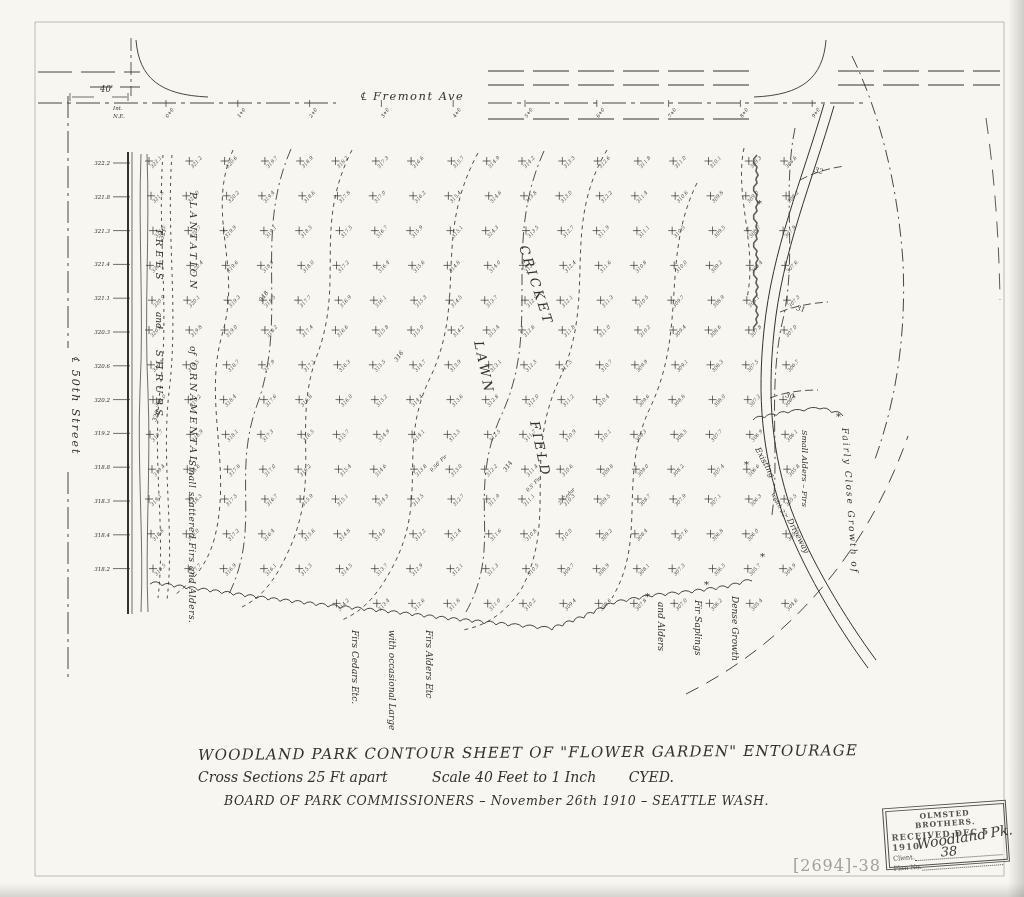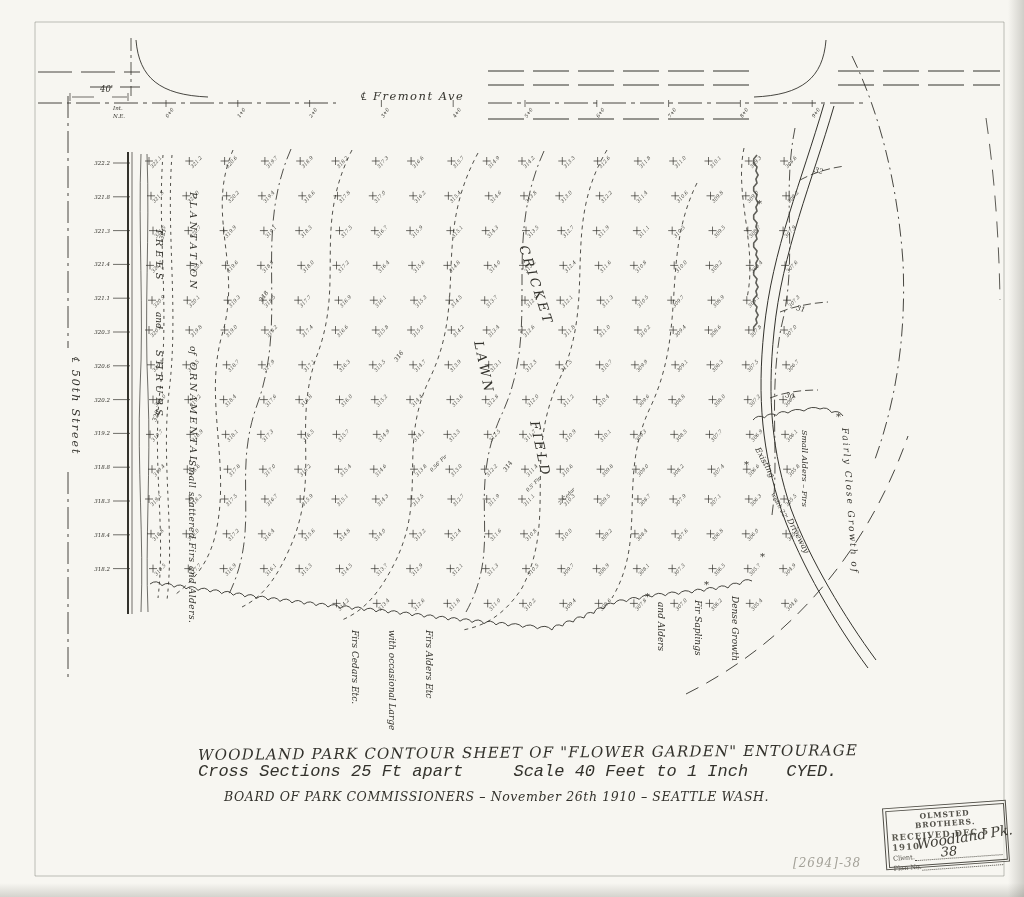--- a/index.html
+++ b/index.html
@@ -10,36 +10,36 @@
   #sheet .edge-b{position:absolute;left:0;bottom:0;width:100%;height:14px;
       background:linear-gradient(to bottom,rgba(0,0,0,0),rgba(90,88,80,.22));}
   svg{position:absolute;left:0;top:0;}
   svg text{fill:#33322c;font-family:"DejaVu Serif",serif;font-style:italic;}
   .ink{stroke:#33322c;fill:none;}
   .faint{stroke:#6f6e66;fill:none;}
   .cap{letter-spacing:3px;}
   
   .titleblock{position:absolute;left:198px;top:744px;width:540px;font-style:italic;}
   .t1{font-size:15px;letter-spacing:1.2px;white-space:nowrap;transform:rotate(-.4deg);}
-  .t2{font-size:17px;margin-top:0;white-space:nowrap;font-family:Liberation Mono, monospace;}
+  .t2{font-size:14px;margin-top:7px;white-space:nowrap;}
   .t2 .gap1{display:inline-block;width:40px;} .t2 .gap2{display:inline-block;width:28px;}
   .t3{font-size:12.5px;margin-top:8px;margin-left:26px;letter-spacing:.6px;white-space:nowrap;}
   
   .stamp{position:absolute;left:884px;top:804px;width:122px;height:60px;
      transform:rotate(-4deg);border:1.6px solid #514f48;background:rgba(247,246,241,.6);
      color:#514f48;font-style:normal;}
   .stamp .inner{position:absolute;inset:1.5px;border:.8px solid #514f48;padding:2px 4px 0 4px;}
   .stamp .org{font-size:7.5px;text-align:center;letter-spacing:1px;font-weight:bold;}
   .stamp .recv{font-size:8.5px;letter-spacing:1px;color:#5a584f;margin-top:1px;font-weight:bold;}
   .stamp .row{font-size:6.5px;margin-top:2px;display:flex;align-items:flex-end;}
   .stamp .dots{flex:1;border-bottom:1px dotted #514f48;height:7px;}
   .stamp .script{position:absolute;left:28px;top:22px;font-size:14px;font-style:italic;
       color:#3d3b34;transform:rotate(-5deg);white-space:nowrap;}
   .stamp .script2{position:absolute;left:52px;top:36px;font-size:13px;font-style:italic;color:#3d3b34;}
-  .pencil{position:absolute;left:793px;top:856px;font-size:12px;font-style:italic;
+  .pencil{position:absolute;left:793px;top:856px;font-size:16px;
       color:#a3a198;letter-spacing:1px;}
 </style>
 </head>
 <body>
 <div id="sheet">
 
 <svg width="1024" height="897" viewBox="0 0 1024 897">
 
   <path class="faint" d="M 35,22 L 1004,22 L 1004,876 L 35,876 Z" stroke-width="0.8" opacity="0.55"></path>
 

